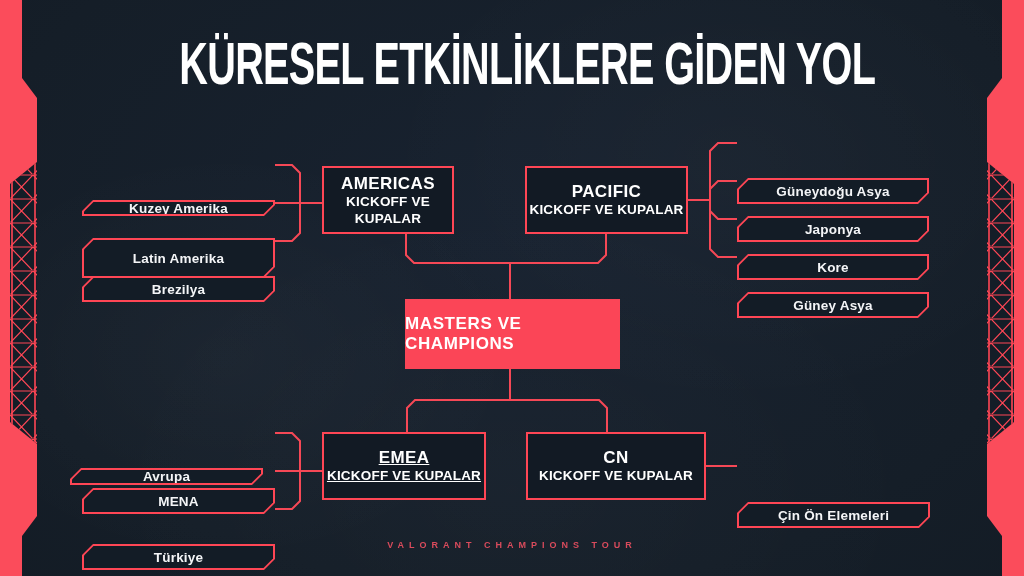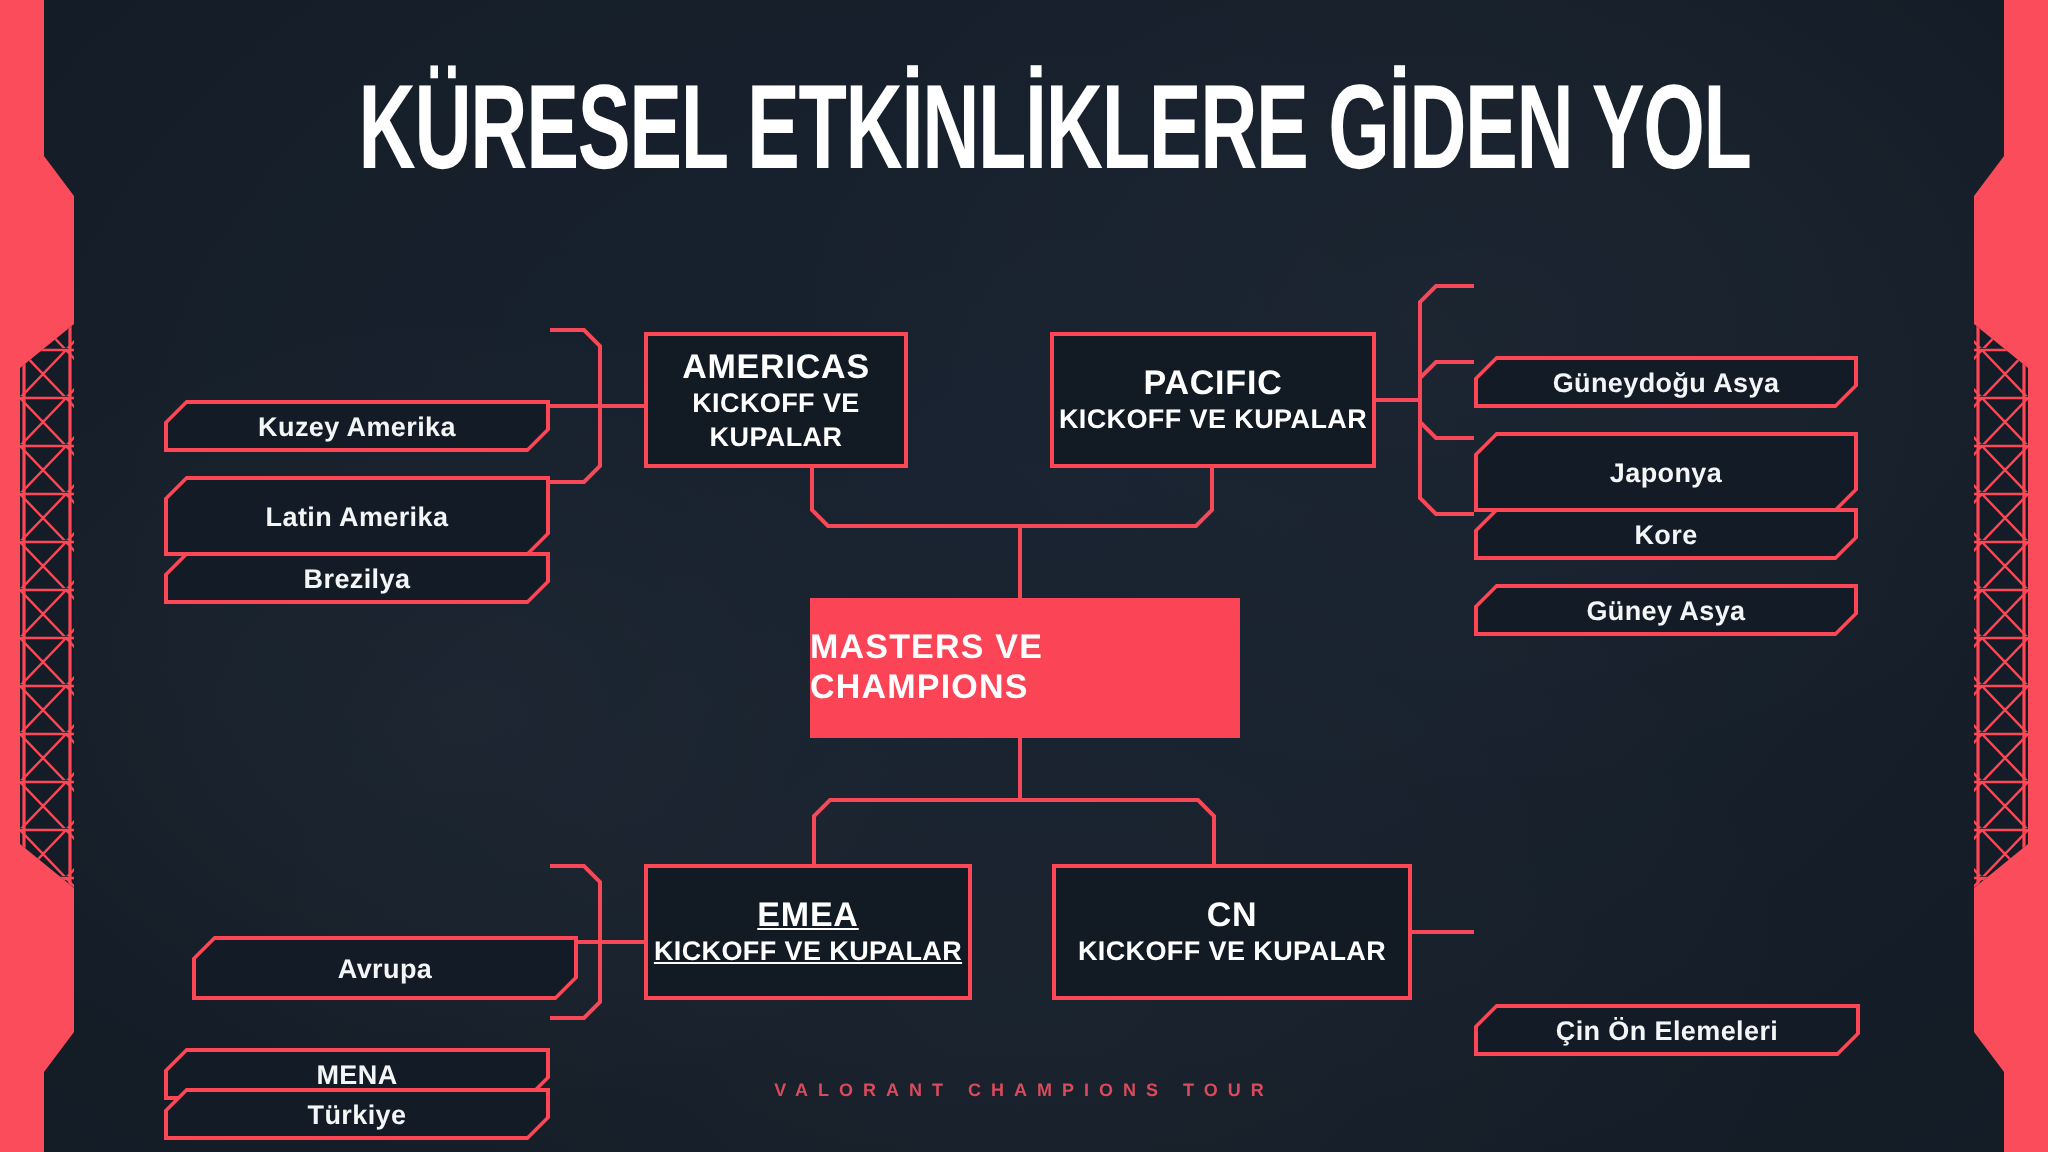--- a/index.html
+++ b/index.html
@@ -102,47 +102,47 @@
       <path d="M275,471 H322"></path>
 
       <path d="M690,466 H737"></path>
     </g>
   </svg>
 
   <div class="title-wrap">
     <span class="title">KÜRESEL ETKİNLİKLERE GİDEN YOL</span>
   </div>
 
-  <div class="cut" style="left:82px;top:152px;width:193px;height:26px;">
+  <div class="cut" style="left:82px;top:152px;width:193px;height:16px;">
     <div class="cut-in">Kuzey Amerika</div>
   </div>
   <div class="cut" style="left:82px;top:190px;width:193px;height:40px;">
     <div class="cut-in">Latin Amerika</div>
   </div>
   <div class="cut" style="left:82px;top:228px;width:193px;height:26px;">
     <div class="cut-in">Brezilya</div>
   </div>
 
   <div class="cut" style="left:737px;top:130px;width:192px;height:26px;">
     <div class="cut-in">Güneydoğu Asya</div>
   </div>
-  <div class="cut" style="left:737px;top:168px;width:192px;height:40px;">
+  <div class="cut" style="left:737px;top:168px;width:192px;height:26px;">
     <div class="cut-in">Japonya</div>
   </div>
   <div class="cut" style="left:737px;top:206px;width:192px;height:26px;">
     <div class="cut-in">Kore</div>
   </div>
   <div class="cut" style="left:737px;top:244px;width:192px;height:26px;">
     <div class="cut-in">Güney Asya</div>
   </div>
 
-  <div class="cut" style="left:96px;top:420px;width:193px;height:32px;">
+  <div class="cut" style="left:70px;top:420px;width:193px;height:17px;">
     <div class="cut-in">Avrupa</div>
   </div>
-  <div class="cut" style="left:82px;top:476px;width:193px;height:26px;text-align:center;">
+  <div class="cut" style="left:82px;top:440px;width:193px;height:26px;text-align:center;">
     <div class="cut-in">MENA</div>
   </div>
   <div class="cut" style="left:82px;top:496px;width:193px;height:26px;">
     <div class="cut-in">Türkiye</div>
   </div>
 
   <div class="cut" style="left:737px;top:454px;width:193px;height:26px;">
     <div class="cut-in">Çin Ön Elemeleri</div>
   </div>
 

